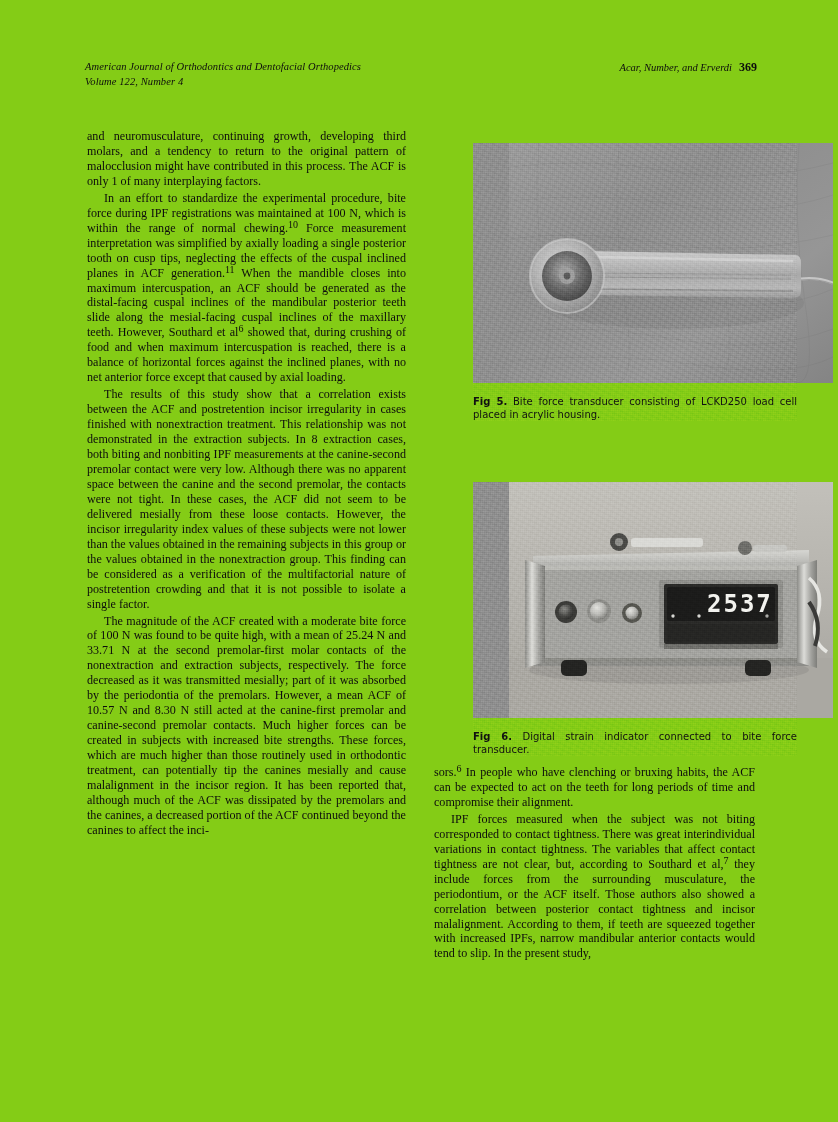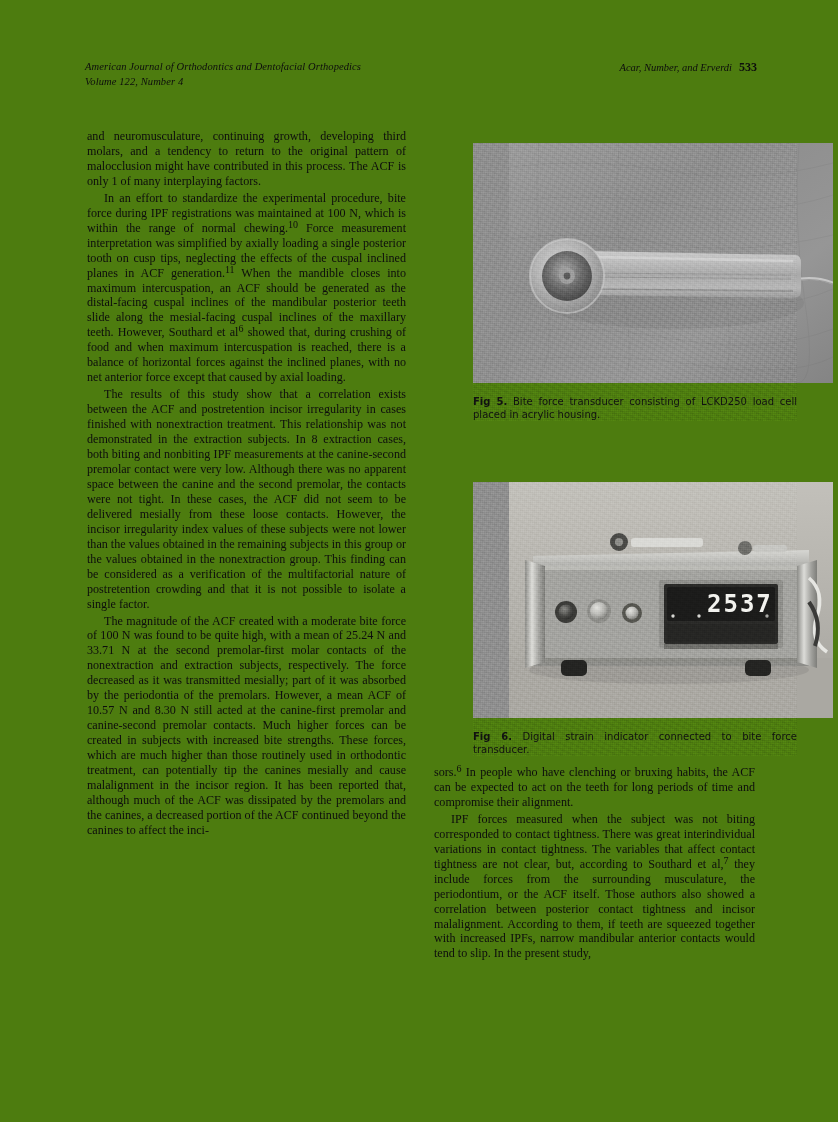--- a/index.html
+++ b/index.html
@@ -10,21 +10,21 @@
   }
   body {
     font-family: "Liberation Serif", "DejaVu Serif", serif;
     color: #0d0d0d;
     -webkit-font-smoothing: antialiased;
   }
   .page {
     position: relative;
     width: 838px;
     height: 1122px;
-    background: #4d7c0f;
+    background: #84cc16;
     overflow: hidden;
     box-sizing: border-box;
   }
 
   
   .running-head {
     position: absolute;
     left: 85px;
     top: 60px;
     width: 672px;
@@ -132,21 +132,21 @@
 <body>
 
 <div class="page">
 
   <div class="running-head">
     <div class="rh-left">
       <span>American Journal of Orthodontics and Dentofacial Orthopedics</span>
       <span class="vol">Volume 122, Number 4</span>
     </div>
     <div class="rh-right">
-      <span class="authors">Acar, Number, and Erverdi</span><span class="pageno">533</span>
+      <span class="authors">Acar, Number, and Erverdi</span><span class="pageno">369</span>
     </div>
   </div>
 
   <div class="col col-left">
       <p class="noindent"><span>and neuromusculature, continuing growth, developing third molars, and a tendency to return to the original pattern of malocclusion might have contributed in this process. The ACF is only 1 of many interplaying factors.</span></p>
       <p><span>In an effort to standardize the experimental procedure, bite force during IPF registrations was maintained at 100 N, which is within the range of normal chewing.</span><sup>10</sup><span> Force measurement interpretation was simplified by axially loading a single posterior tooth on cusp tips, neglecting the effects of the cuspal inclined planes in ACF generation.</span><sup>11</sup><span> When the mandible closes into maximum intercuspation, an ACF should be generated as the distal-facing cuspal inclines of the mandibular posterior teeth slide along the mesial-facing cuspal inclines of the maxillary teeth. However, Southard et al</span><sup>6</sup><span> showed that, during crushing of food and when maximum intercuspation is reached, there is a balance of horizontal forces against the inclined planes, with no net anterior force except that caused by axial loading.</span></p>
       <p><span>The results of this study show that a correlation exists between the ACF and postretention incisor irregularity in cases finished with nonextraction treatment. This relationship was not demonstrated in the extraction subjects. In 8 extraction cases, both biting and nonbiting IPF measurements at the canine-second premolar contact were very low. Although there was no apparent space between the canine and the second premolar, the contacts were not tight. In these cases, the ACF did not seem to be delivered mesially from these loose contacts. However, the incisor irregularity index values of these subjects were not lower than the values obtained in the remaining subjects in this group or the values obtained in the nonextraction group. This finding can be considered as a verification of the multifactorial nature of postretention crowding and that it is not possible to isolate a single factor.</span></p>
       <p><span>The magnitude of the ACF created with a moderate bite force of 100 N was found to be quite high, with a mean of 25.24 N and 33.71 N at the second premolar-first molar contacts of the nonextraction and extraction subjects, respectively. The force decreased as it was transmitted mesially; part of it was absorbed by the periodontia of the premolars. However, a mean ACF of 10.57 N and 8.30 N still acted at the canine-first premolar and canine-second premolar contacts. Much higher forces can be created in subjects with increased bite strengths. These forces, which are much higher than those routinely used in orthodontic treatment, can potentially tip the canines mesially and cause malalignment in the incisor region. It has been reported that, although much of the ACF was dissipated by the premolars and the canines, a decreased portion of the ACF continued beyond the canines to affect the inci-</span></p>
     </div>
 

